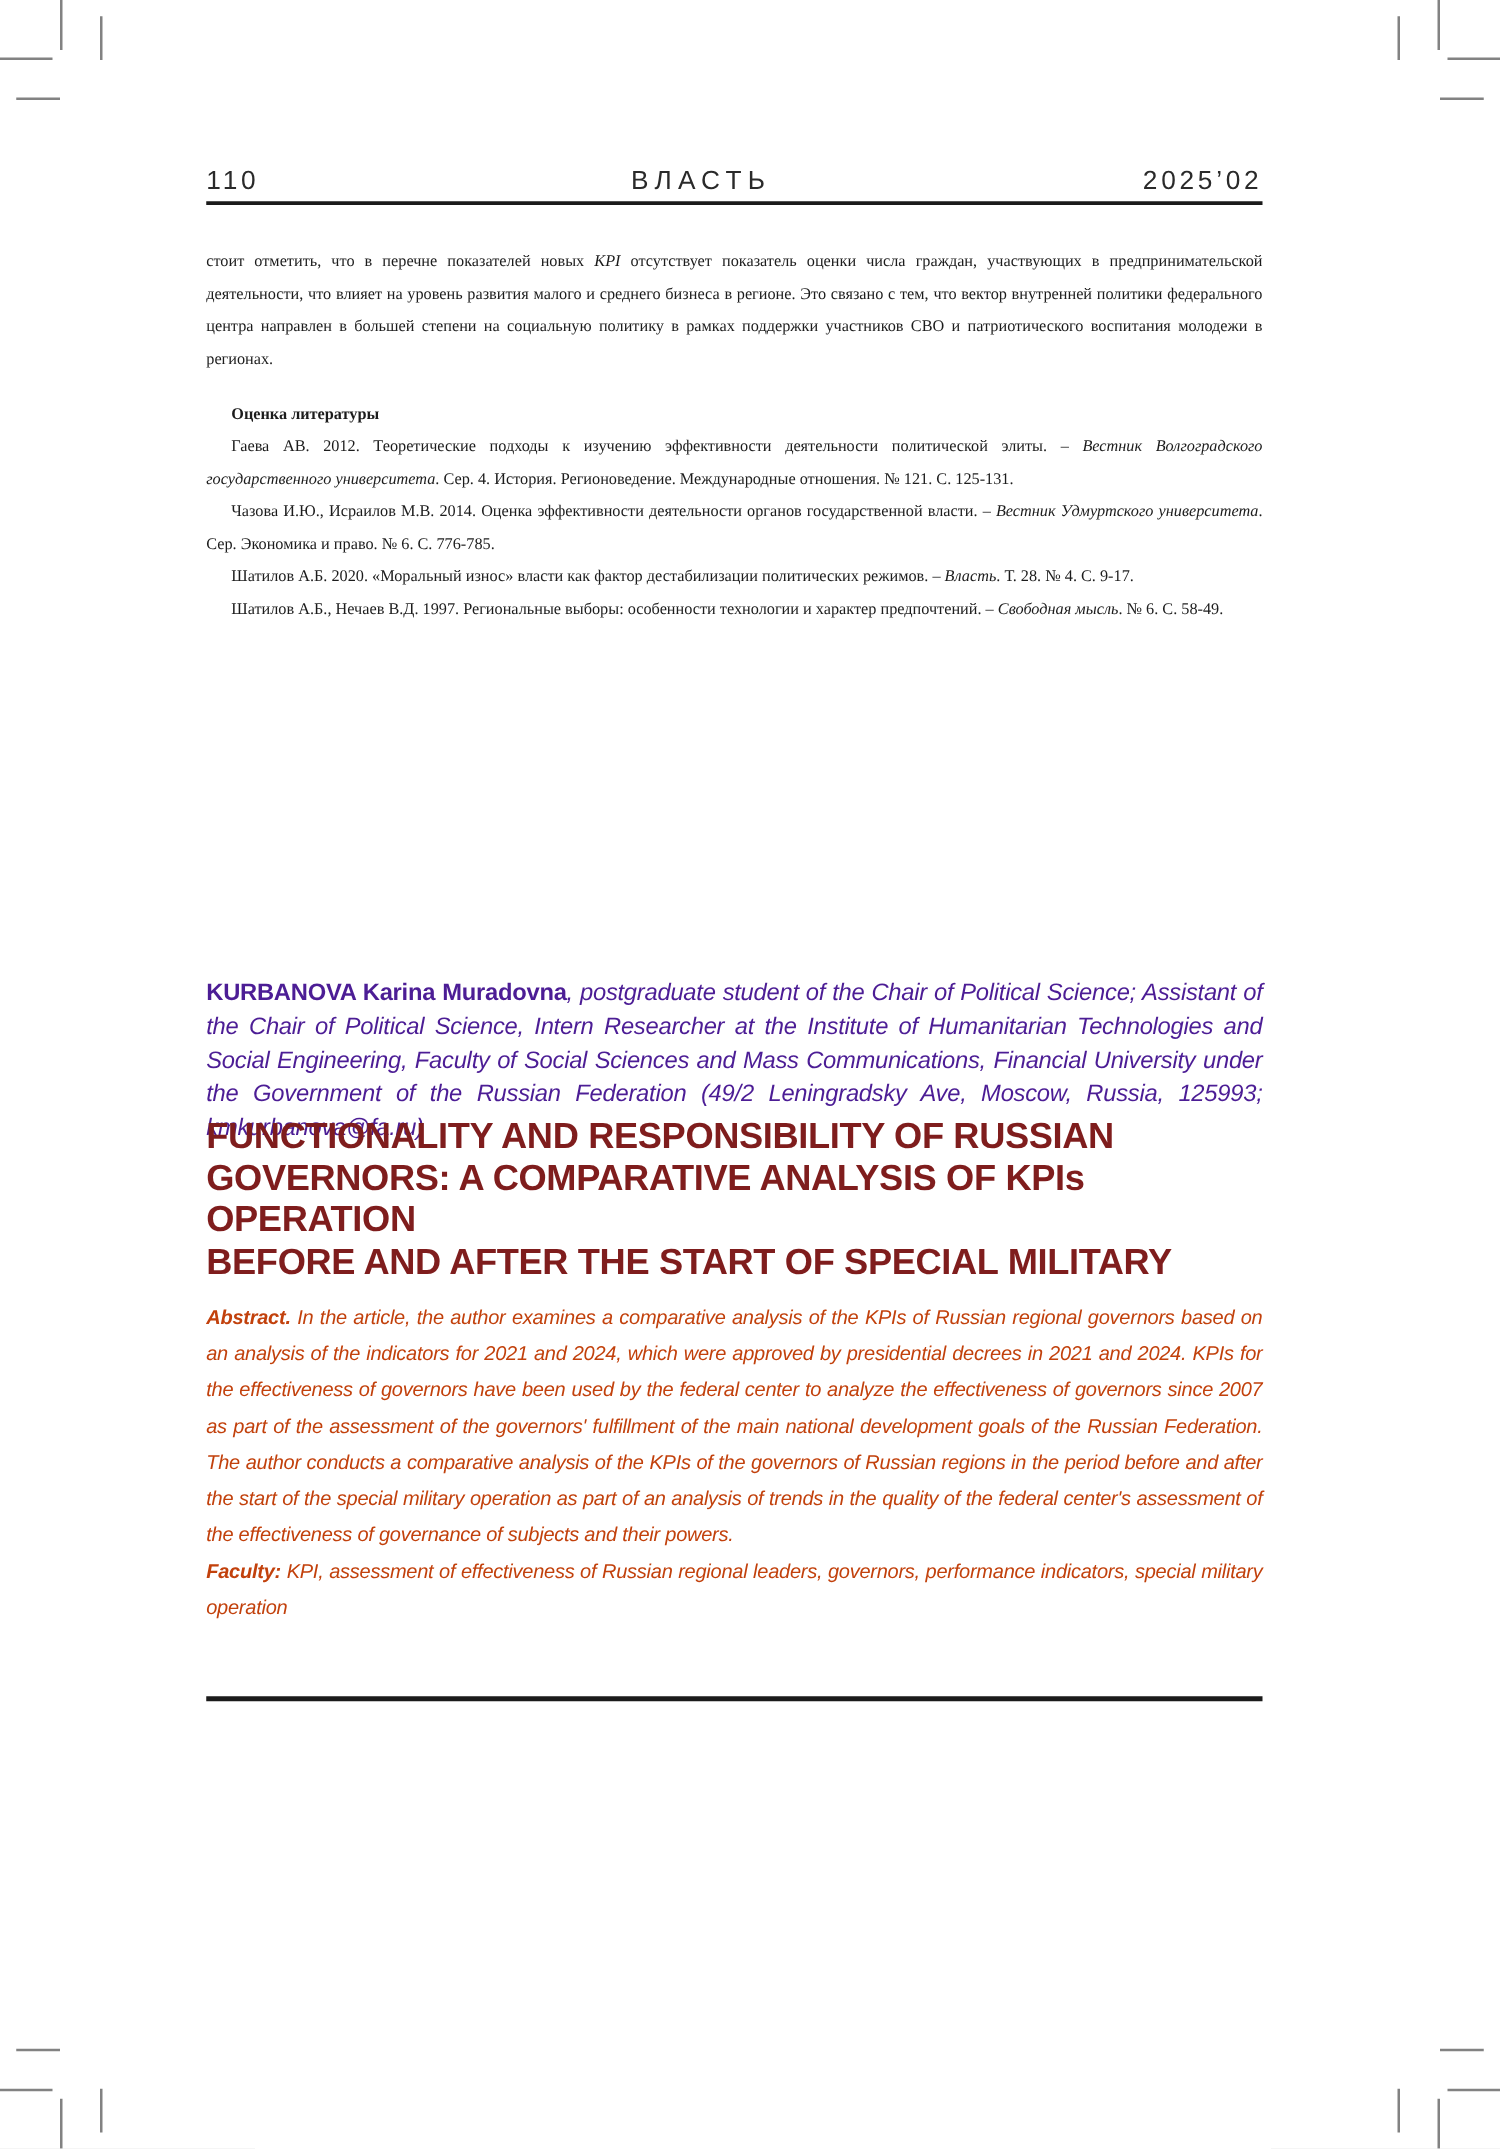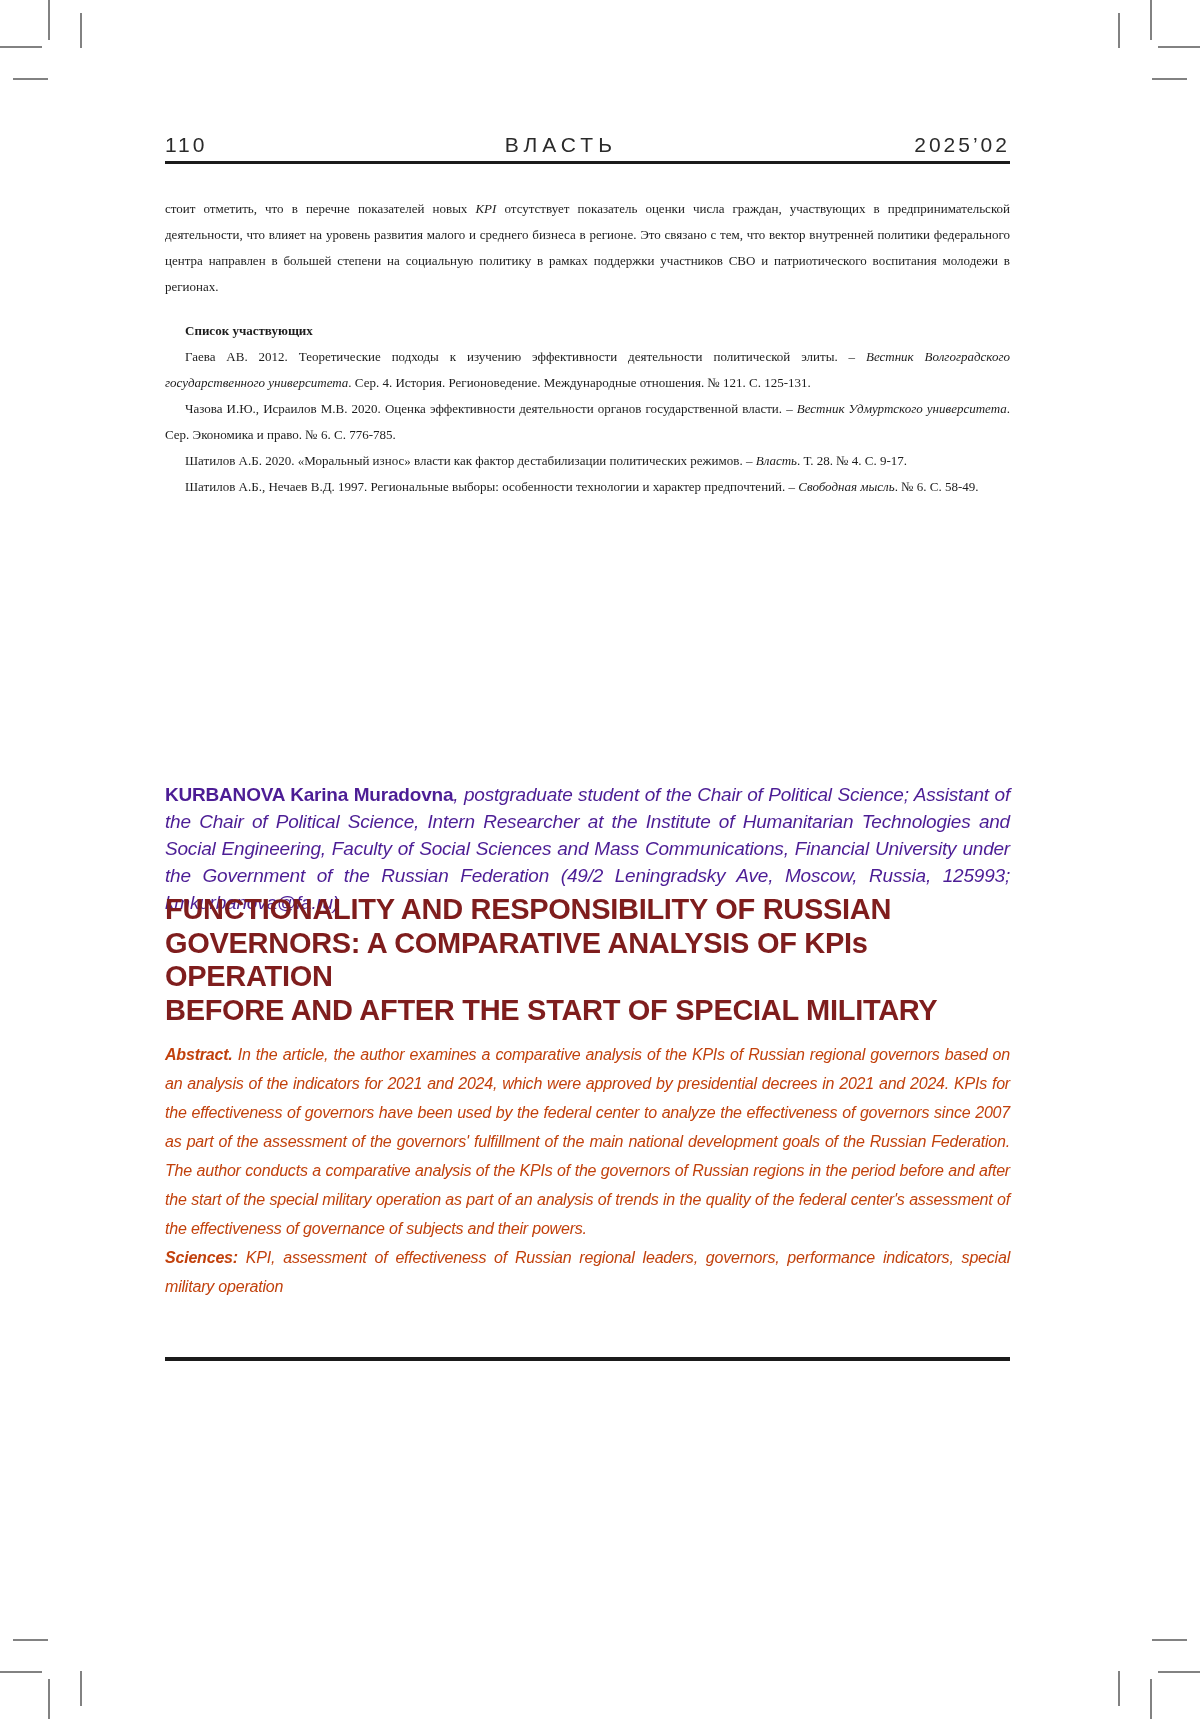--- a/index.html
+++ b/index.html
@@ -91,40 +91,40 @@
   <div class="runhead">
     <span class="pageno">110</span>
     <span class="journal">ВЛАСТЬ</span>
     <span class="issue">2025’02</span>
   </div>
   <div class="rule-top"></div>
 
   <div class="rublock">
     <p><span>стоит отметить, что в перечне показателей новых </span><i class="src">KPI</i><span> отсутствует показатель оценки числа граждан, участвующих в предпринимательской деятельности, что влияет на уровень развития малого и среднего бизнеса в регионе. Это связано с тем, что вектор внутренней политики федерального центра направлен в большей степени на социальную политику в рамках поддержки участников СВО и патриотического воспитания молодежи в регионах.</span></p>
 
-    <p class="refhead">Список участвующих</p>
+    <p class="refhead">Оценка литературы</p>
 
     <p class="ref"><span>Гаева АВ. 2012. Теоретические подходы к изучению эффективности деятельности политической элиты. – </span><i class="src">Вестник Волгоградского государственного университета</i><span>. Сер. 4. История. Регионоведение. Международные отношения. № 121. С. 125-131.</span></p>
 
-    <p class="ref"><span>Чазова И.Ю., Исраилов М.В. 2020. Оценка эффективности деятельности органов государственной власти. – </span><i class="src">Вестник Удмуртского университета</i><span>. Сер. Экономика и право. № 6. С. 776-785.</span></p>
+    <p class="ref"><span>Чазова И.Ю., Исраилов М.В. 2014. Оценка эффективности деятельности органов государственной власти. – </span><i class="src">Вестник Удмуртского университета</i><span>. Сер. Экономика и право. № 6. С. 776-785.</span></p>
 
     <p class="ref"><span>Шатилов А.Б. 2020. «Моральный износ» власти как фактор дестабилизации политических режимов. – </span><i class="src">Власть</i><span>. Т. 28. № 4. С. 9-17.</span></p>
 
     <p class="ref"><span>Шатилов А.Б., Нечаев В.Д. 1997. Региональные выборы: особенности технологии и характер предпочтений. – </span><i class="src">Свободная мысль</i><span>. № 6. С. 58-49.</span></p>
   </div>
 
   <p class="author"><span class="name">KURBANOVA Karina Muradovna</span><span class="aff">, postgraduate student of the Chair of Political Science; Assistant of the Chair of Political Science, Intern Researcher at the Institute of Humanitarian Technologies and Social Engineering, Faculty of Social Sciences and Mass Communications, Financial University under the Government of the Russian Federation (49/2 Leningradsky Ave, Moscow, Russia, 125993; kmkurbanova@fa.ru)</span></p>
 
   <div class="title-en">
     <div>FUNCTIONALITY AND RESPONSIBILITY OF RUSSIAN</div>
     <div>GOVERNORS: A COMPARATIVE ANALYSIS OF KPIs</div>
     <div>OPERATION</div>
     <div>BEFORE AND AFTER THE START OF SPECIAL MILITARY</div>
   </div>
 
   <div class="abs">
     <p><span class="lbl">Abstract.</span><span> In the article, the author examines a comparative analysis of the KPIs of Russian regional governors based on an analysis of the indicators for 2021 and 2024, which were approved by presidential decrees in 2021 and 2024. KPIs for the effectiveness of governors have been used by the federal center to analyze the effectiveness of governors since 2007 as part of the assessment of the governors' fulfillment of the main national development goals of the Russian Federation. The author conducts a comparative analysis of the KPIs of the governors of Russian regions in the period before and after the start of the special military operation as part of an analysis of trends in the quality of the federal center's assessment of the effectiveness of governance of subjects and their powers.</span></p>
-    <p><span class="lbl">Sciences:</span><span> KPI, assessment of effectiveness of Russian regional leaders, governors, performance indicators, special military operation</span></p>
+    <p><span class="lbl">Faculty:</span><span> KPI, assessment of effectiveness of Russian regional leaders, governors, performance indicators, special military operation</span></p>
   </div>
 
   <div class="rule-bottom"></div>
 
 </div>
 
 </body></html>

